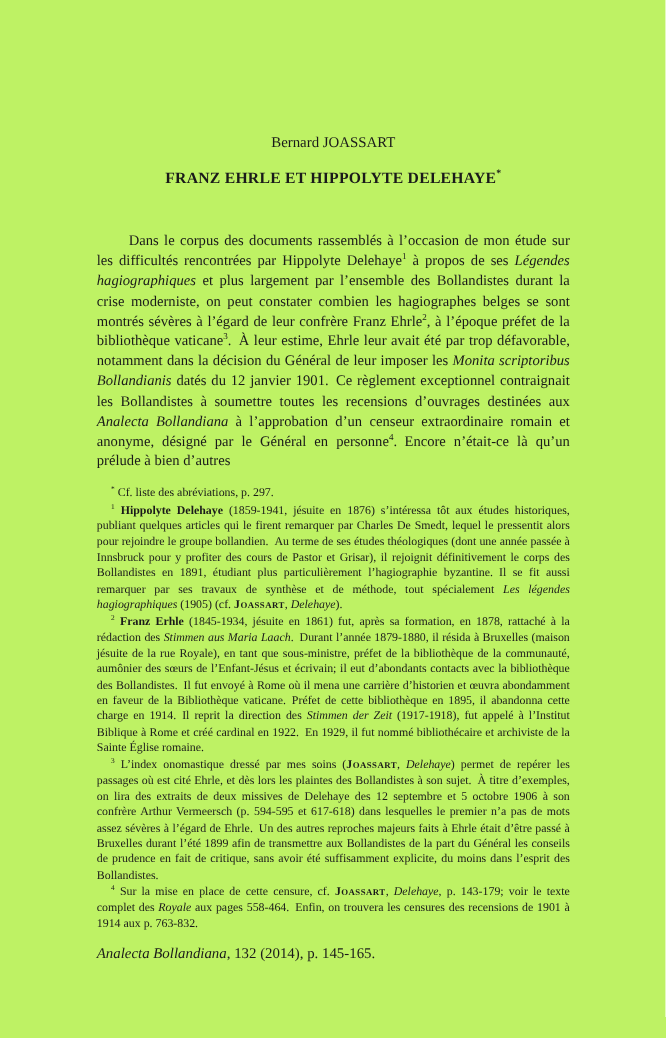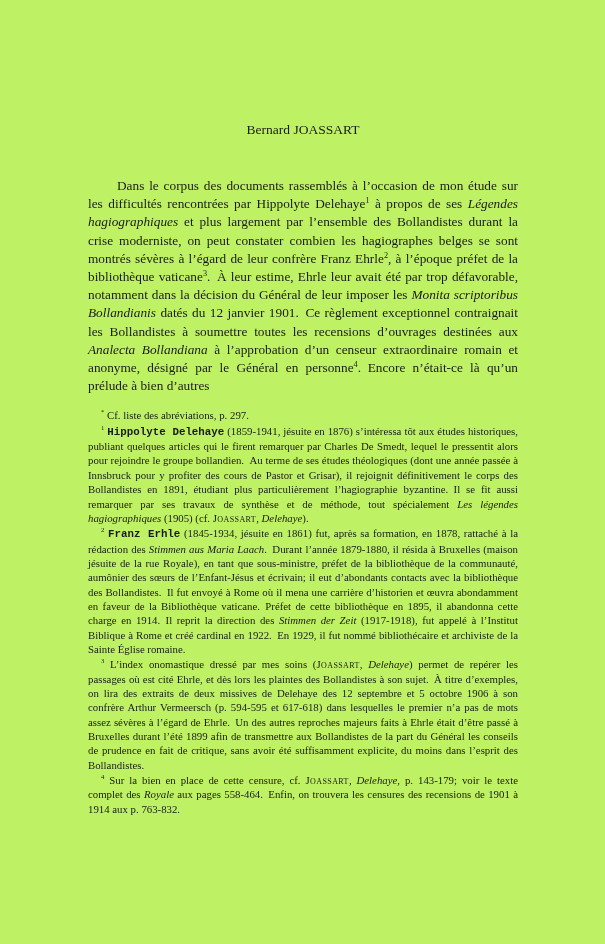--- a/index.html
+++ b/index.html
@@ -46,41 +46,43 @@
     font-size: 10.8px;
     line-height: 14.35px;
     hyphens: auto;
     -webkit-hyphens: auto;
   }
   .journal-footer {
     margin: 11px 0 0 0;
     font-size: 13.5px;
     line-height: 17px;
   }
-  .b  { font-weight: bold; font-family: Liberation Mono, monospace; }
+  .b  { font-weight: bold; }
   .i  { font-style: italic; }
-  .sc { font-variant: small-caps; letter-spacing: 0.4px; }
+  .sc { font-variant: small-caps; letter-spacing: 0.4px; font-weight: bold; }
   sup {
     font-size: 62%;
     line-height: 0;
     vertical-align: super;
   }
 </style>
 </head>
 <body>
 
 <div class="page" style="background: #bef264; color: rgb(26, 26, 26);">
 
   <div class="author-line">Bernard JOASSART</div>
 
+  <h1 class="article-title"><span>FRANZ EHRLE ET HIPPOLYTE DELEHAYE</span><sup>*</sup></h1>
 
   <p class="body-paragraph"><span>Dans le corpus des documents rassemblés à l’occasion de mon étude sur les difficultés rencontrées par Hippolyte Delehaye</span><sup>1</sup><span> à propos de ses </span><span class="i">Légendes hagiographiques</span><span> et plus largement par l’ensemble des Bollandistes durant la crise moderniste, on peut constater combien les hagiographes belges se sont montrés sévères à l’égard de leur confrère Franz Ehrle</span><sup>2</sup><span>, à l’époque préfet de la bibliothèque vaticane</span><sup>3</sup><span>. À leur estime, Ehrle leur avait été par trop défavorable, notamment dans la décision du Général de leur imposer les </span><span class="i">Monita scriptoribus Bollandianis</span><span> datés du 12 janvier 1901. Ce règlement exceptionnel contraignait les Bollandistes à soumettre toutes les recensions d’ouvrages destinées aux </span><span class="i">Analecta Bollandiana</span><span> à l’approbation d’un censeur extraordinaire romain et anonyme, désigné par le Général en personne</span><sup>4</sup><span>. Encore n’était-ce là qu’un prélude à bien d’autres</span></p>
 
   <div class="footnotes-section">
     <p class="footnote"><sup>*</sup><span> Cf. liste des abréviations, p. 297.</span></p>
     <p class="footnote"><sup>1</sup><span> </span><span class="b">Hippolyte Delehaye</span><span> (1859-1941, jésuite en 1876) s’intéressa tôt aux études historiques, publiant quelques articles qui le firent remarquer par Charles De Smedt, lequel le pressentit alors pour rejoindre le groupe bollandien. Au terme de ses études théologiques (dont une année passée à Innsbruck pour y profiter des cours de Pastor et Grisar), il rejoignit définitivement le corps des Bollandistes en 1891, étudiant plus particulièrement l’hagiographie byzantine. Il se fit aussi remarquer par ses travaux de synthèse et de méthode, tout spécialement </span><span class="i">Les légendes hagiographiques</span><span> (1905) (cf. </span><span class="sc">Joassart</span><span>, </span><span class="i">Delehaye</span><span>).</span></p>
     <p class="footnote"><sup>2</sup><span> </span><span class="b">Franz Erhle</span><span> (1845-1934, jésuite en 1861) fut, après sa formation, en 1878, rattaché à la rédaction des </span><span class="i">Stimmen aus Maria Laach</span><span>. Durant l’année 1879-1880, il résida à Bruxelles (maison jésuite de la rue Royale), en tant que sous-ministre, préfet de la bibliothèque de la communauté, aumônier des sœurs de l’Enfant-Jésus et écrivain; il eut d’abondants contacts avec la bibliothèque des Bollandistes. Il fut envoyé à Rome où il mena une carrière d’historien et œuvra abondamment en faveur de la Bibliothèque vaticane. Préfet de cette bibliothèque en 1895, il abandonna cette charge en 1914. Il reprit la direction des </span><span class="i">Stimmen der Zeit</span><span> (1917-1918), fut appelé à l’Institut Biblique à Rome et créé cardinal en 1922. En 1929, il fut nommé bibliothécaire et archiviste de la Sainte Église romaine.</span></p>
     <p class="footnote"><sup>3</sup><span> L’index onomastique dressé par mes soins (</span><span class="sc">Joassart</span><span>, </span><span class="i">Delehaye</span><span>) permet de repérer les passages où est cité Ehrle, et dès lors les plaintes des Bollandistes à son sujet. À titre d’exemples, on lira des extraits de deux missives de Delehaye des 12 septembre et 5 octobre 1906 à son confrère Arthur Vermeersch (p. 594-595 et 617-618) dans lesquelles le premier n’a pas de mots assez sévères à l’égard de Ehrle. Un des autres reproches majeurs faits à Ehrle était d’être passé à Bruxelles durant l’été 1899 afin de transmettre aux Bollandistes de la part du Général les conseils de prudence en fait de critique, sans avoir été suffisamment explicite, du moins dans l’esprit des Bollandistes.</span></p>
-    <p class="footnote"><sup>4</sup><span> Sur la bien en place de cette censure, cf. </span><span class="sc">Joassart</span><span>, </span><span class="i">Delehaye</span><span>, p. 143-179; voir le texte complet des </span><span class="i">Royale</span><span> aux pages 558-464. Enfin, on trouvera les censures des recensions de 1901 à 1914 aux p. 763-832.</span></p>
+    <p class="footnote"><sup>4</sup><span> Sur la mise en place de cette censure, cf. </span><span class="sc">Joassart</span><span>, </span><span class="i">Delehaye</span><span>, p. 143-179; voir le texte complet des </span><span class="i">Royale</span><span> aux pages 558-464. Enfin, on trouvera les censures des recensions de 1901 à 1914 aux p. 763-832.</span></p>
   </div>
 
+  <p class="journal-footer"><span class="i">Analecta Bollandiana</span><span>, 132 (2014), p. 145-165.</span></p>
 
 </div>
 
 </body></html>

